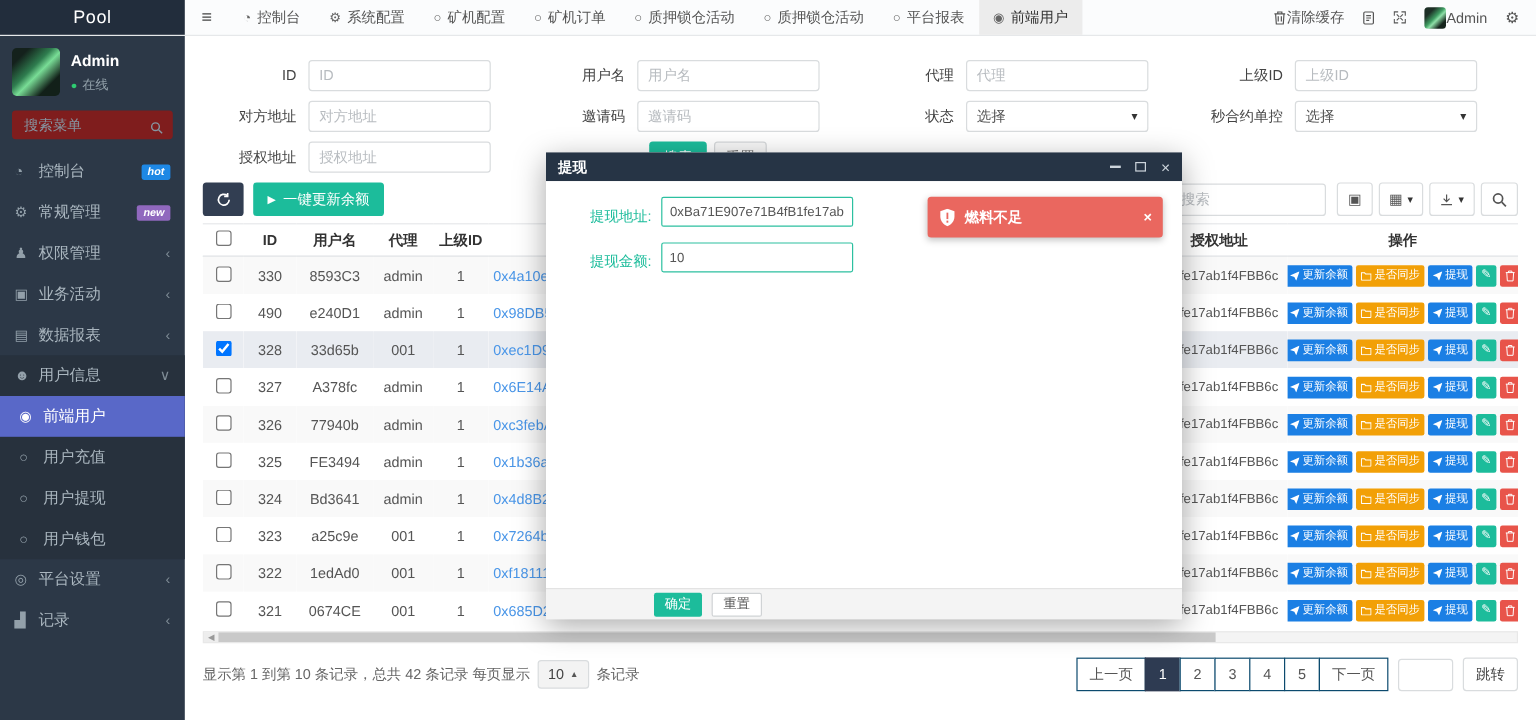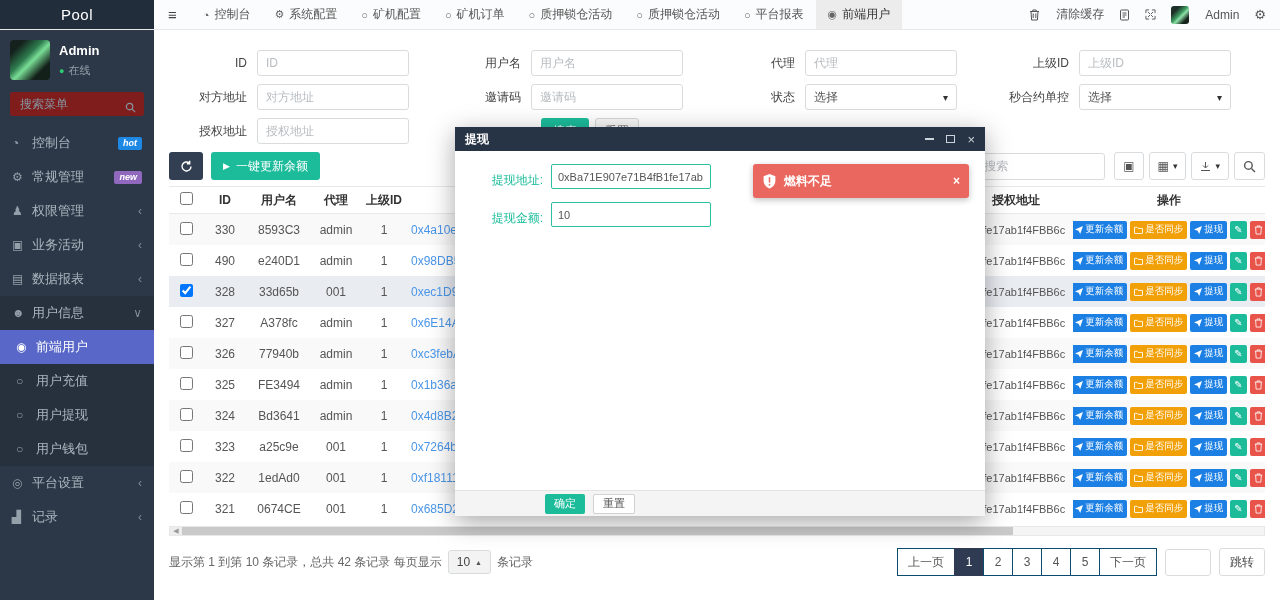--- a/index.html
+++ b/index.html
@@ -10,21 +10,21 @@
 
   
   .topbar { position:absolute; top:0; left:0; right:0; height:30px; background:#fbfcfd; border-bottom:1px solid #e6e8ea; display:flex; z-index:10; }
   .brand { width:154px; background:#222d3c; color:#fff; font-size:15px; display:flex; align-items:center; justify-content:center; letter-spacing:.5px; }
   .topnav { flex:1; display:flex; align-items:stretch; font-size:12px; color:#555; }
   .hamburger { padding:0 14px; font-size:15px; color:#444; display:flex; align-items:center; }
   .nav-item { display:flex; align-items:center; gap:5px; padding:0 12px; color:#555; }
   .nav-item.active { background:#ececec; color:#333; }
   .nav-glyph { font-size:11px; color:#666; }
   .topbar-right { margin-left:auto; display:flex; align-items:center; gap:15px; padding-right:14px; color:#555; font-size:12px; }
-  .tb-icon { display:flex; align-items:center; gap:16px; color:#555; }
+  .tb-icon { display:flex; align-items:center; gap:0; color:#555; }
   .avatar-sm { width:18px; height:18px; border-radius:3px; background:linear-gradient(135deg,#1d2f26 25%,#3f9d62 48%,#8fe0a8 58%,#15241c 80%); }
   .gear-ico { font-size:13px; color:#555; }
 
   
   .sidebar { position:absolute; top:30px; left:0; width:154px; bottom:0; background:#2c3847; z-index:5; }
   .side-user { display:flex; padding:10px 10px 8px; }
   .side-avatar { width:40px; height:40px; border-radius:4px; background:linear-gradient(135deg,#14211c 18%,#2f7d4f 42%,#79dd96 54%,#122019 78%); flex:none; }
   .side-user-info { margin-left:9px; padding-top:3px; }
   .side-name { color:#fff; font-size:13px; font-weight:bold; }
   .side-status { color:#93a1aa; font-size:11px; margin-top:5px; display:flex; align-items:center; gap:4px; }
@@ -101,21 +101,21 @@
   .mc-min { width:9px; height:2px; background:#cdd5dc; }
   .mc-max { width:9px; height:8px; border:1px solid #cdd5dc; }
   .mc-close { font-size:13px; line-height:1; }
   .modal-body { position:relative; height:339px; background:#fff; padding-top:13px; }
   .m-field { display:flex; align-items:flex-end; margin-bottom:13px; }
   .m-field label { width:96px; text-align:right; padding-right:8px; font-size:12px; flex:none; }
   .lbl-accent { color:#1cbc9b; } .lbl-grey { color:#777; }
   .m-field input { width:160px; height:25px; border-radius:2px; font-size:11px; padding:0 6px; color:#555; }
   .m-input-accent { border:1px solid #2cc0a0; }
   .m-input-disabled { background:#eef0f1; border:1px solid #dcdfe1; color:#888; }
-  .toast { position:absolute; right:16px; top:13px; width:216px; height:34px; background:#ea675f; border-radius:3px; display:flex; align-items:center; color:#fff; box-shadow:0 2px 6px rgba(0,0,0,.25); }
+  .toast { position:absolute; right:16px; top:13px; width:196px; height:34px; background:#ea675f; border-radius:3px; display:flex; align-items:center; color:#fff; box-shadow:0 2px 6px rgba(0,0,0,.25); }
   .toast-shield { margin:0 8px 0 10px; display:flex; }
   .toast-msg { font-size:12px; font-weight:bold; flex:1; }
   .toast-close { margin-right:9px; font-weight:bold; font-size:12px; cursor:pointer; }
   .modal-footer { height:26px; background:#f4f4f4; border-top:1px solid #e3e3e3; display:flex; align-items:center; padding-left:90px; gap:8px; }
   .m-confirm { background:#1cbc9b; color:#fff; border:none; height:20px; padding:0 9px; border-radius:2px; font-size:11px; }
   .m-reset { background:#fff; border:1px solid #d0d3d5; color:#555; height:20px; padding:0 9px; border-radius:2px; font-size:11px; }
 </style>
 </head>
 <body>
 

